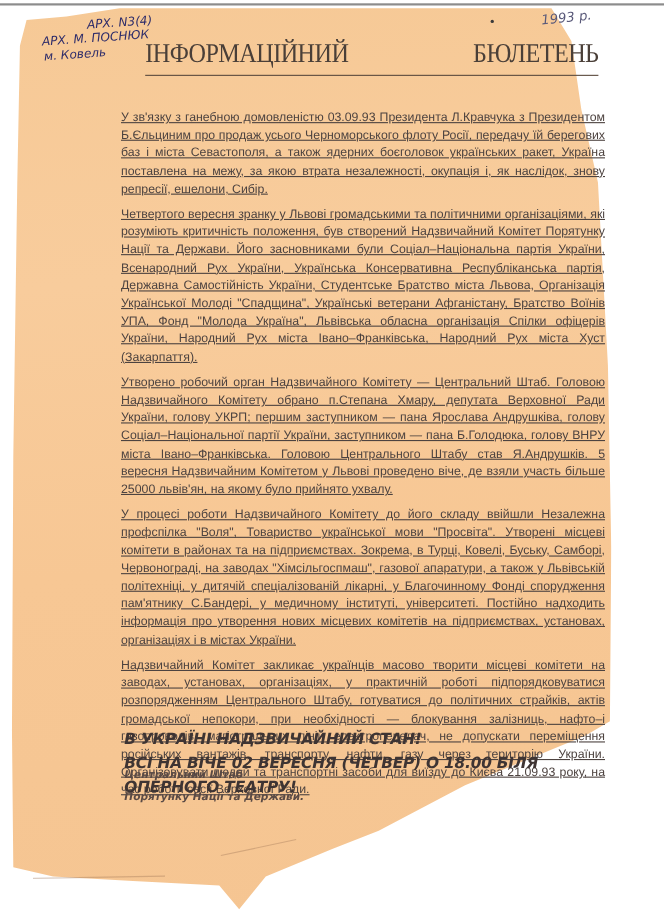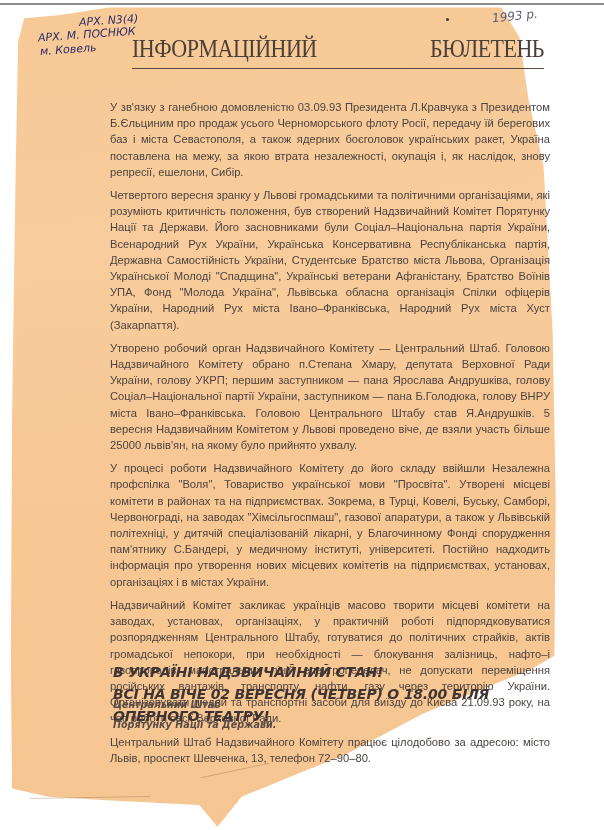--- a/index.html
+++ b/index.html
@@ -83,20 +83,21 @@
     .body {
       position: absolute;
       left: 110px;
       top: 99px;
       width: 440px;
       font-family: "Liberation Sans", sans-serif;
       font-size: 11.2px;
       line-height: 16.2px;
       color: #4d4340;
       text-align: justify;
+      text-decoration: underline;
     }
     .body p {
       margin: 0 0 7px 0;
     }
     .appeal {
       position: absolute;
       left: 113px;
       top: 661px;
       width: 420px;
       font-family: "DejaVu Sans", sans-serif;
@@ -146,21 +147,20 @@
     <span class="word">ІНФОРМАЦІЙНИЙ</span>
     <span class="word">БЮЛЕТЕНЬ</span>
   </div>
 
   <div class="body">
     <p>У зв'язку з ганебною домовленістю 03.09.93 Президента Л.Кравчука з Президентом Б.Єльциним про продаж усього Черноморського флоту Росії, передачу їй берегових баз і міста Севастополя, а також ядерних боєголовок українських ракет, Україна поставлена на межу, за якою втрата незалежності, окупація і, як наслідок, знову репресії, ешелони, Сибір.</p>
     <p>Четвертого вересня зранку у Львові громадськими та політичними організаціями, які розуміють критичність положення, був створений Надзвичайний Комітет Порятунку Нації та Держави. Його засновниками були Соціал–Національна партія України, Всенародний Рух України, Українська Консервативна Республіканська партія, Державна Самостійність України, Студентське Братство міста Львова, Організація Української Молоді "Спадщина", Українські ветерани Афганістану, Братство Воїнів УПА, Фонд "Молода Україна", Львівська обласна організація Спілки офіцерів України, Народний Рух міста Івано–Франківська, Народний Рух міста Хуст (Закарпаття).</p>
     <p>Утворено робочий орган Надзвичайного Комітету — Центральний Штаб. Головою Надзвичайного Комітету обрано п.Степана Хмару, депутата Верховної Ради України, голову УКРП; першим заступником — пана Ярослава Андрушківа, голову Соціал–Національної партії України, заступником — пана Б.Голодюка, голову ВНРУ міста Івано–Франківська. Головою Центрального Штабу став Я.Андрушків. 5 вересня Надзвичайним Комітетом у Львові проведено віче, де взяли участь більше 25000 львів'ян, на якому було прийнято ухвалу.</p>
     <p>У процесі роботи Надзвичайного Комітету до його складу ввійшли Незалежна профспілка "Воля", Товариство української мови "Просвіта". Утворені місцеві комітети в районах та на підприємствах. Зокрема, в Турці, Ковелі, Буську, Самборі, Червонограді, на заводах "Хімсільгоспмаш", газової апаратури, а також у Львівській політехніці, у дитячій спеціалізованій лікарні, у Благочинному Фонді спорудження пам'ятнику С.Бандері, у медичному інституті, університеті. Постійно надходить інформація про утворення нових місцевих комітетів на підприємствах, установах, організаціях і в містах України.</p>
     <p>Надзвичайний Комітет закликає українців масово творити місцеві комітети на заводах, установах, організаціях, у практичній роботі підпорядковуватися розпорядженням Центрального Штабу, готуватися до політичних страйків, актів громадської непокори, при необхідності — блокування залізниць, нафто–і газопроводів, магістральних ліній електропередач, не допускати переміщення російських вантажів, транспорту, нафти, газу через територію України. Організовувати людей та транспортні засоби для виїзду до Києва 21.09.93 року, на час роботи сесії Верховної Ради.</p>
-    <p>Центральний Штаб Надзвичайного Комітету працює цілодобово за адресою: місто Львів, проспект Шевченка, 13, телефон 72–90–80.</p>
   </div>
 
   <div class="appeal">
     <div>В УКРАЇНІ НАДЗВИЧАЙНИЙ СТАН!</div>
     <div>ВСІ НА ВІЧЕ 02 ВЕРЕСНЯ (ЧЕТВЕР) О 18.00 БІЛЯ ОПЕРНОГО ТЕАТРУ!</div>
   </div>
 
   <div class="signature">
     <div>Центральний Штаб</div>
     <div>Порятунку Нації та Держави.</div>

